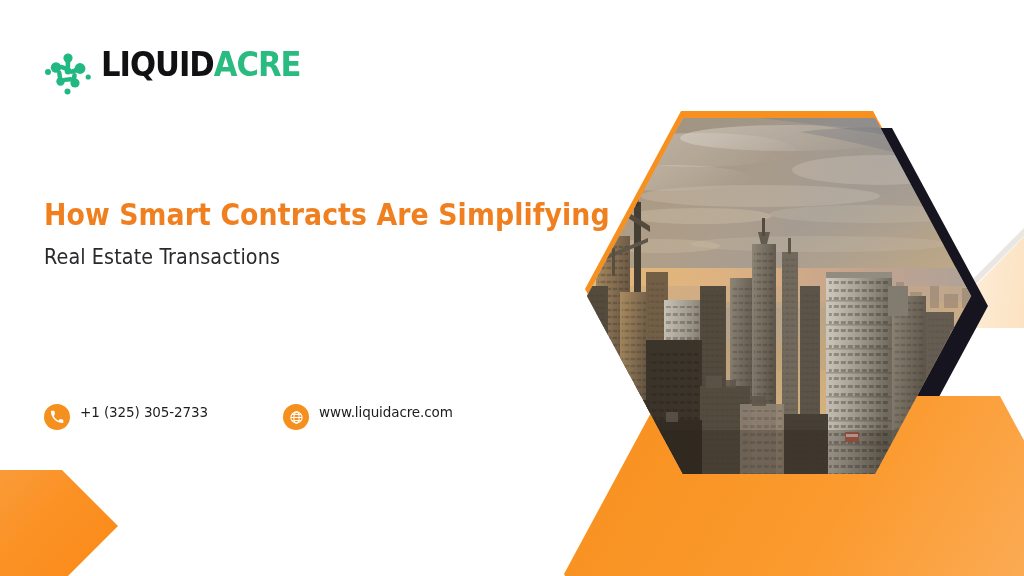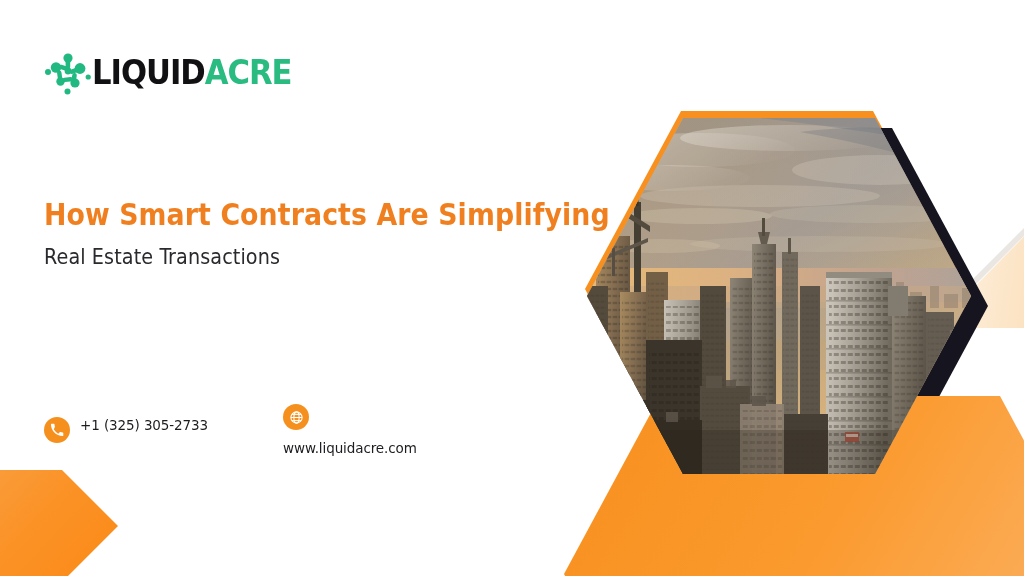--- a/index.html
+++ b/index.html
@@ -22,21 +22,21 @@
 
   
   .hex-stage { position:absolute; left:0; top:0; width:1024px; height:576px; z-index:2; }
   .hex-stage svg { position:absolute; inset:0; width:1024px; height:576px; display:block; }
 
   
   .logo {
     position:absolute;
     left:44px; top:48px;
     z-index:5;
-    display:flex; align-items:center; 
+    display:flex; gap:9px;
   }
   .logo-mark { width:48px; height:48px; display:block; flex:0 0 auto; }
   .logo-word {
     font-family:"DejaVu Sans", sans-serif;
     font-weight:700;
     font-size:33px;
     letter-spacing:-1.1px;
     line-height:1;
     white-space:nowrap;
     transform:scaleX(0.93);
@@ -77,21 +77,21 @@
   }
 
   
   .contact-row {
     position:absolute;
     left:44px; top:404px;
     z-index:5;
     display:flex; align-items:center;
   }
   .contact-item { display:flex; align-items:flex-start; gap:10px; }
-  .contact-item + .contact-item { margin-left:75px;flex-direction:column; }
+  .contact-item + .contact-item { margin-left:75px; }
   .c-icon {
     width:26px; height:26px; border-radius:50%;
     background:#F5901E;
     display:flex; align-items:center; justify-content:center;
     flex:0 0 auto;
   }
   .c-icon svg { display:block; }
   .c-text {
     font-family:"DejaVu Sans","Liberation Sans", sans-serif;
     font-size:13.5px;

